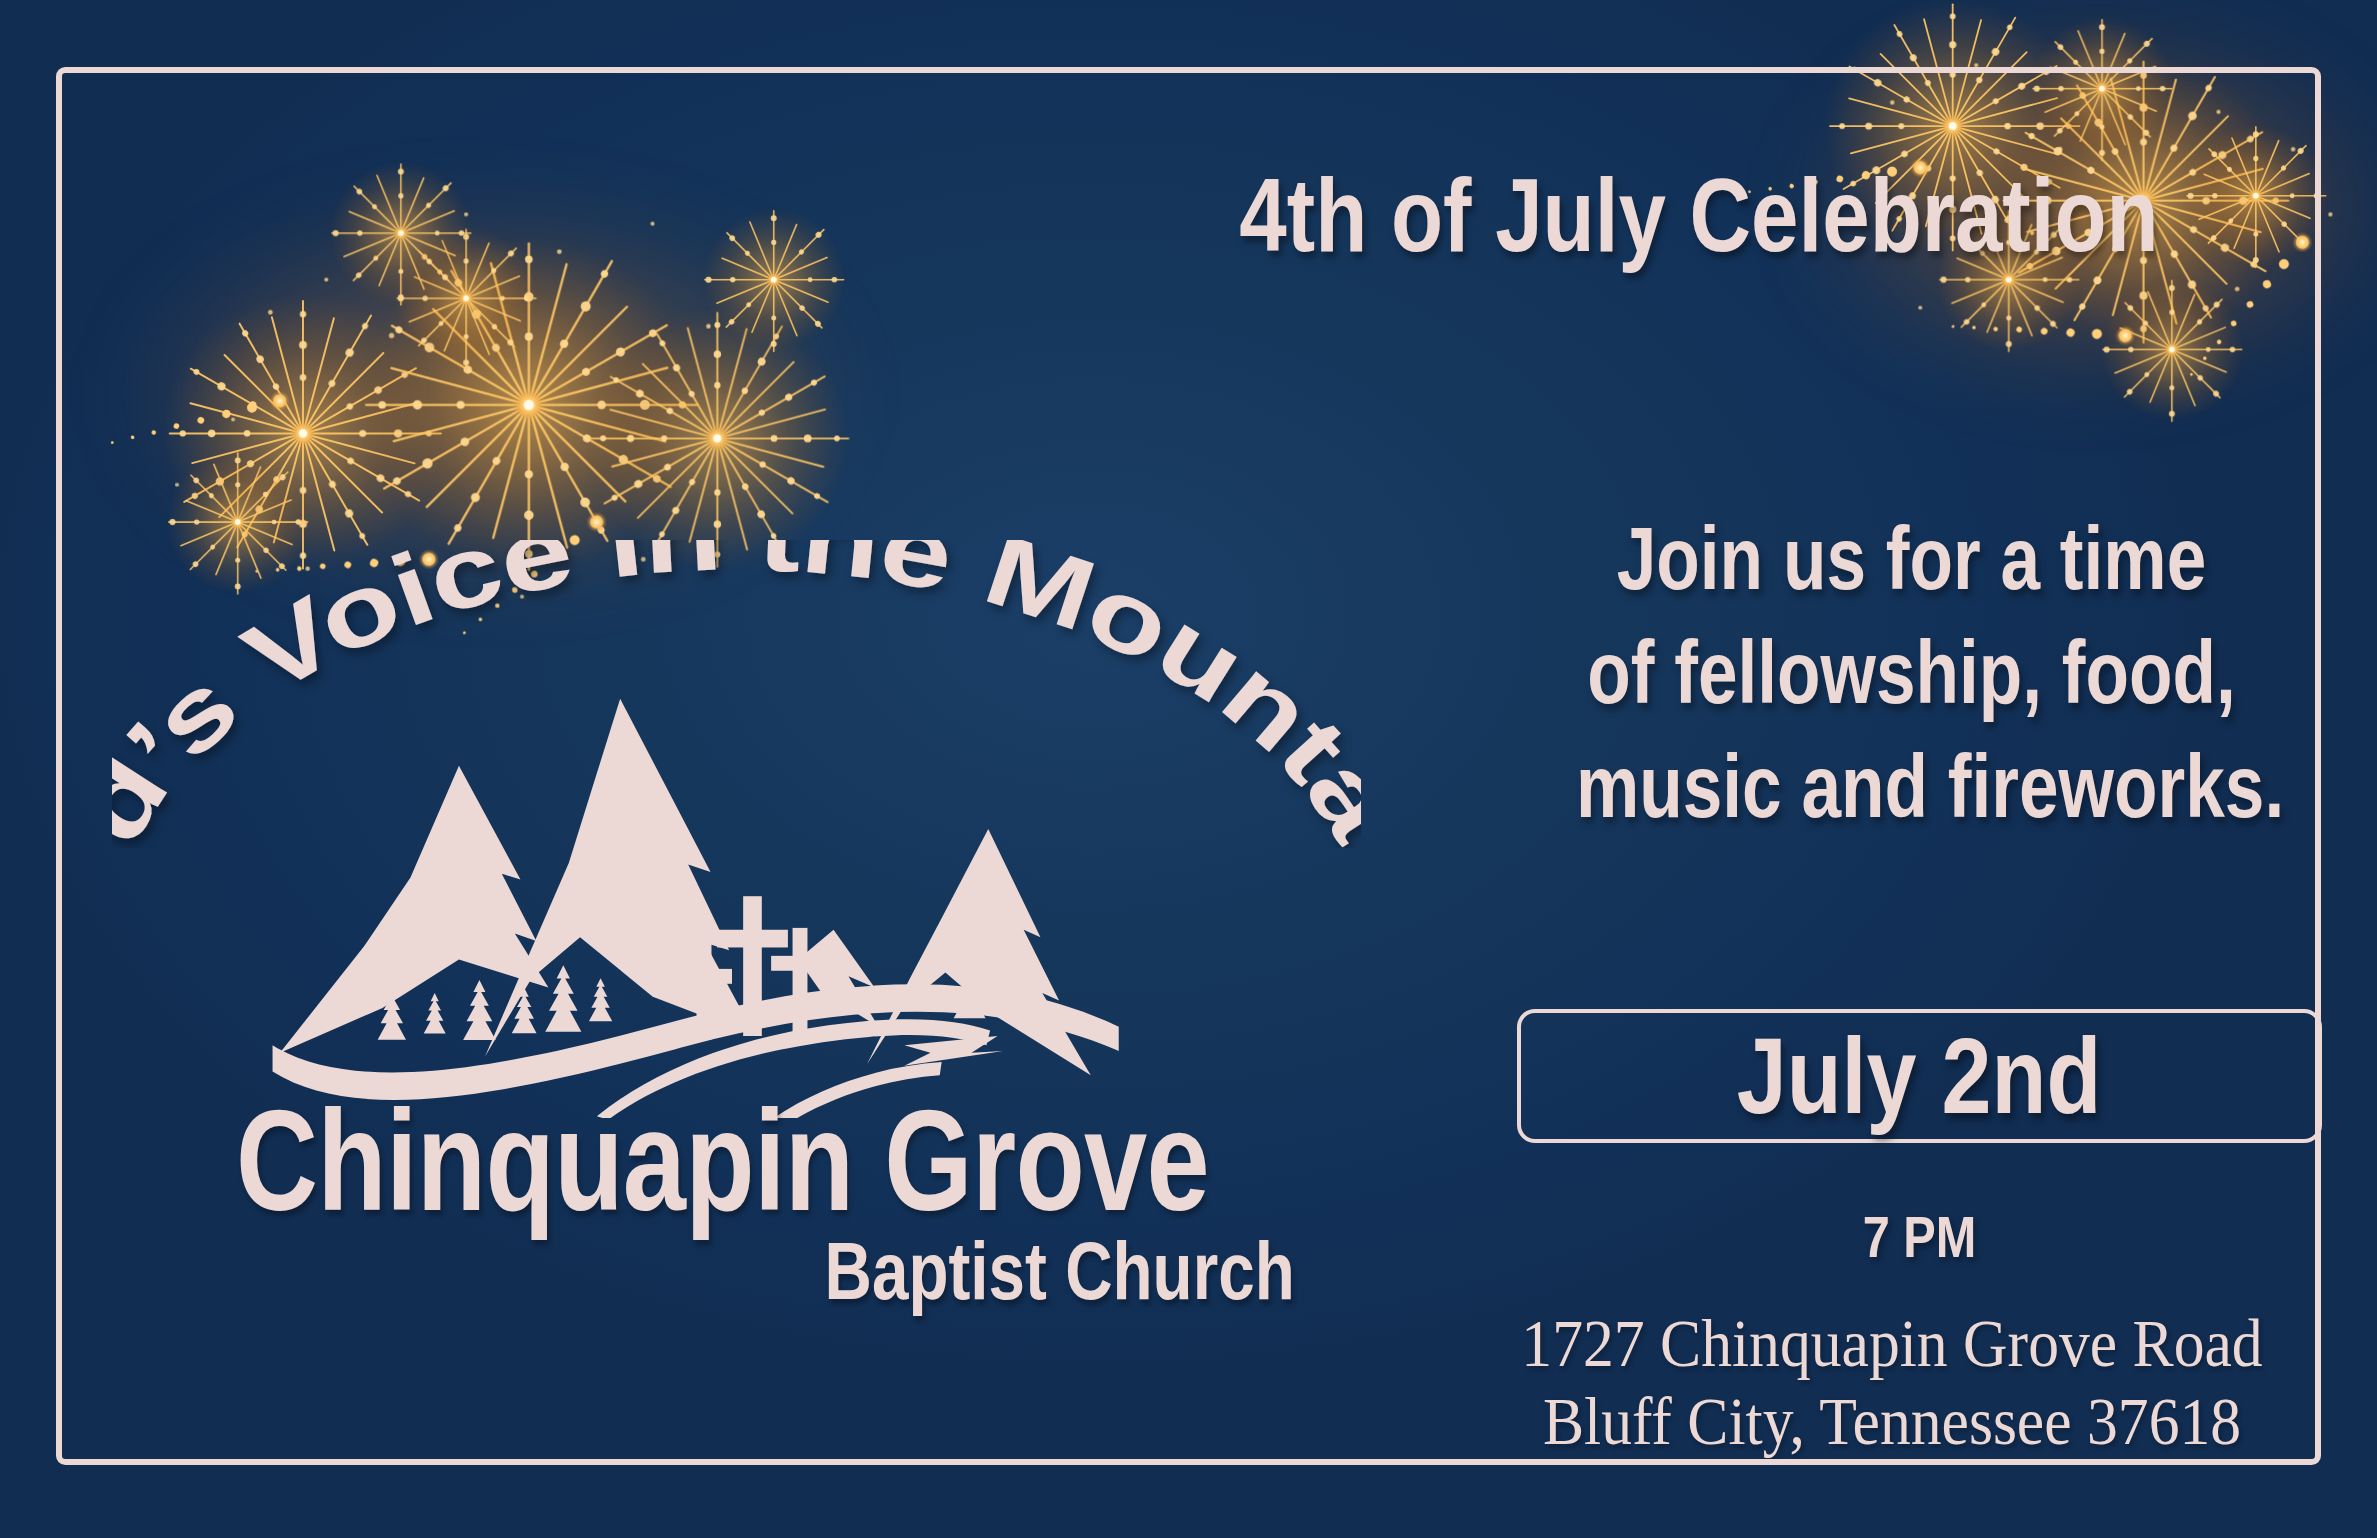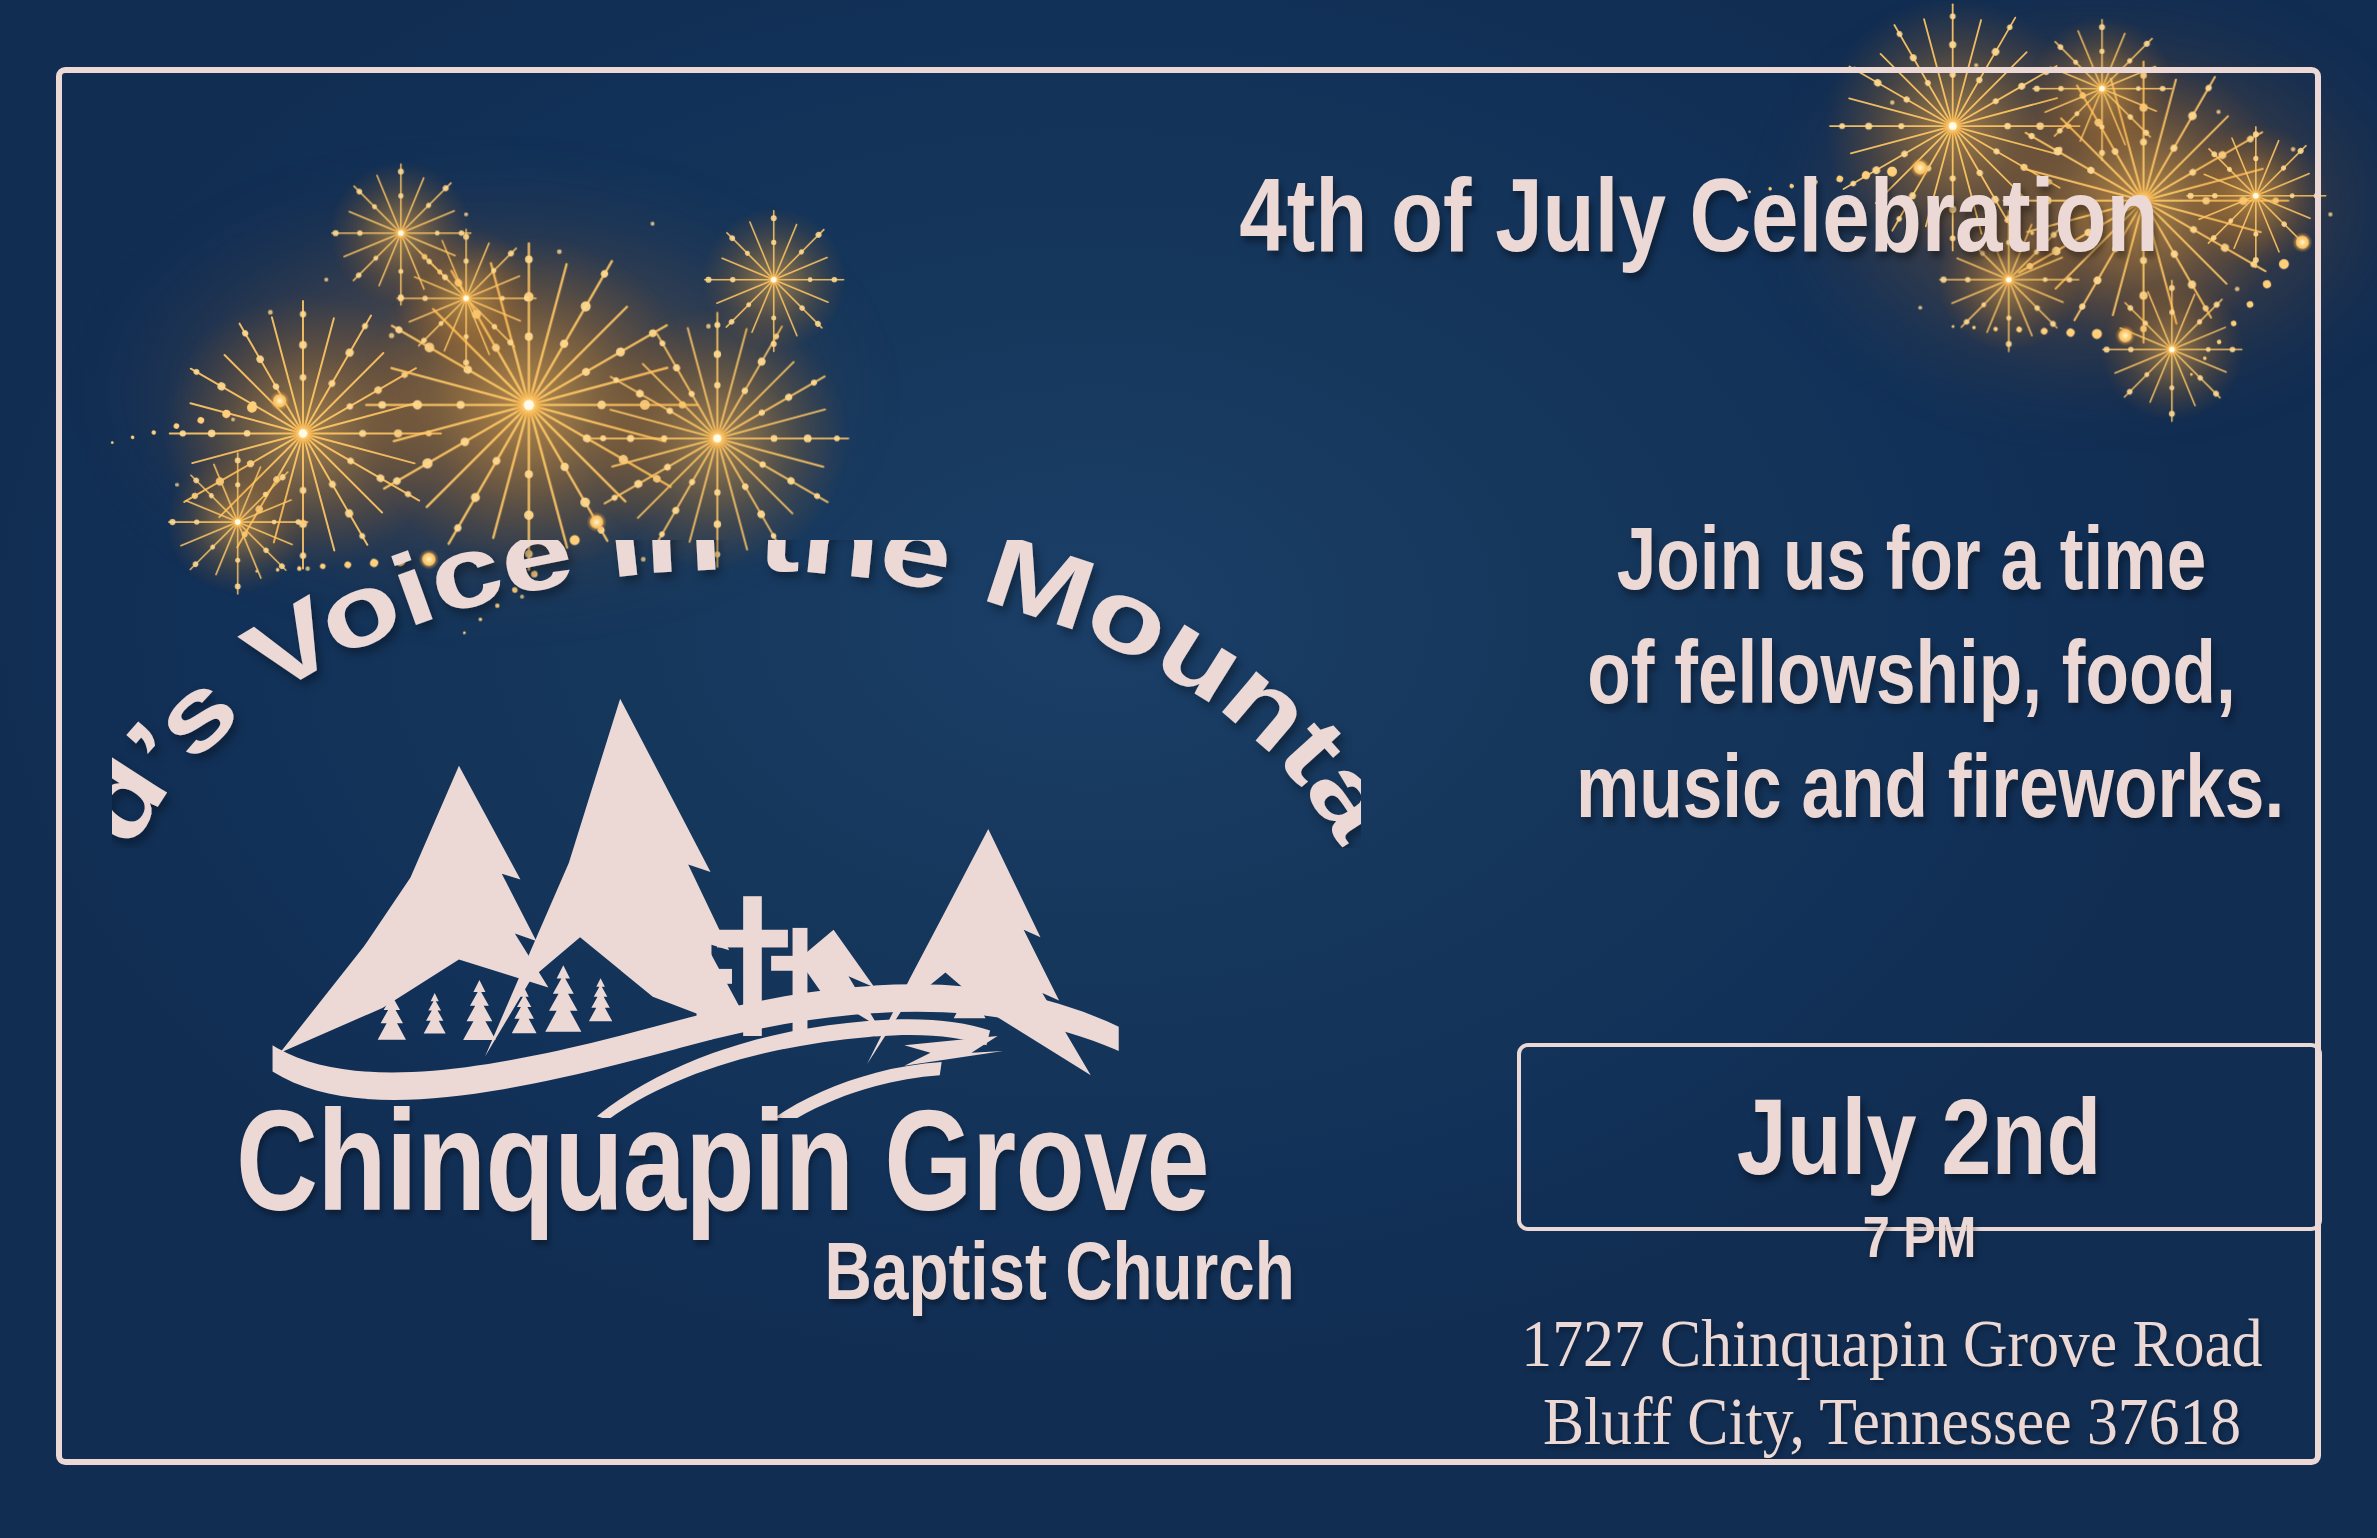--- a/index.html
+++ b/index.html
@@ -53,22 +53,22 @@
   }
   #invite{
     position:absolute;left:1492px;top:502px;width:839px;z-index:5;
     text-align:center;color:#ecd9d6;
     font-size:89px;font-weight:700;line-height:1.28;
     transform:scaleX(.80);transform-origin:50% 50%;
     text-shadow:3.7px 5.6px 8.4px rgba(0,0,0,.35);
   }
   #invite div{white-space:nowrap;}
   #date-box{
-    position:absolute;left:1517px;top:1043px;width:805px;height:188px;
-    border:4.7px solid #ecd9d6;border-radius:11px;box-sizing:border-box;z-index:5;
+    position:absolute;left:1517px;top:1009px;width:805px;height:134px;
+    border:4.7px solid #ecd9d6;border-radius:18px;box-sizing:border-box;z-index:5;
     display:flex;align-items:center;justify-content:center;
   }
   #date-text{
     font-size:107px;font-weight:700;line-height:1;color:#ecd9d6;
     transform:scaleX(.84);transform-origin:50% 50%;
     text-shadow:3.7px 5.6px 8.4px rgba(0,0,0,.38);white-space:nowrap;
   }
   #time-text{
     position:absolute;left:1517px;top:1208px;width:805px;z-index:5;
     text-align:center;color:#ecd9d6;

